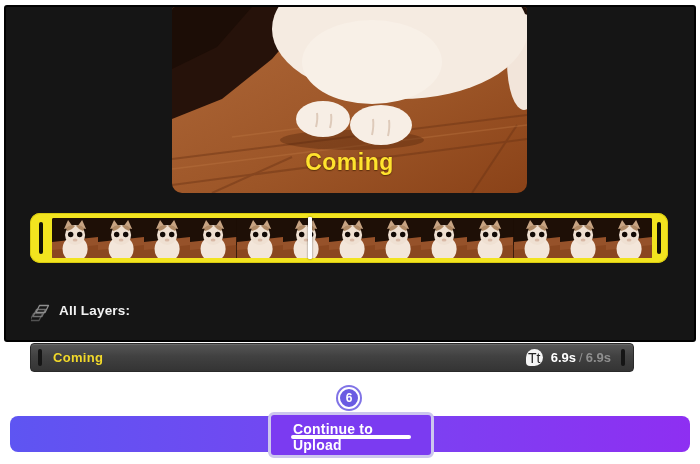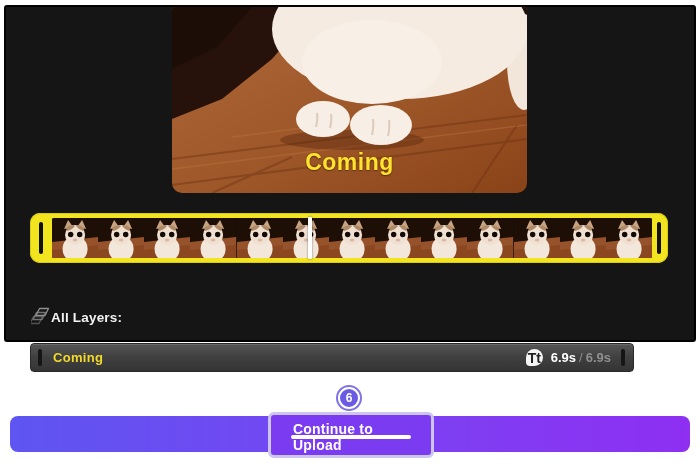--- a/index.html
+++ b/index.html
@@ -24,35 +24,35 @@
   .trim-handle.left  { left:9px; }
   .trim-handle.right { right:7px; }
   .frames { position:absolute; left:22px; top:5px; width:600px; height:40px;
     display:flex; overflow:hidden; border-radius:2px; background:#1d0e05; }
   .frames svg { flex:1 0 auto; width:46.15px; height:40px; }
   .playhead { position:absolute; left:278px; top:4px; width:4px; height:42px;
     background:#ffffff; border-radius:1px; box-shadow:0 0 2px rgba(0,0,0,.6); }
 
   
   .layers-header { position:absolute; left:25px; top:296px; height:22px;
-    display:flex; align-items:flex-end; }
+    display:flex; align-items:flex-start; gap:8px; }
   .layers-header .hdr-text { color:#f2f2f2; font-size:13.5px; font-weight:bold;
     letter-spacing:.2px; }
   .layer-row { position:absolute; left:24px; top:336px; width:604px; height:29px;
     border-radius:4px; border:1px solid #2a2a2a;
     background:linear-gradient(180deg,#565656 0%,#414141 45%,#343434 100%);
     box-shadow:inset 0 1px 0 rgba(255,255,255,.12);
     display:flex; align-items:center; }
   .row-handle { width:4px; height:17px; background:#151515; border-radius:2px; }
   .row-handle.l { margin-left:7px; }
   .row-handle.r { margin-right:8px; margin-left:10px; }
   .layer-label { margin-left:11px; color:#f2d92a; font-size:13px; font-weight:bold;
     letter-spacing:.3px; flex:1 1 auto; }
   .type-badge { width:17px; height:17px; border-radius:50% 50% 50% 4px;
-    background:#f5f5f5; color:#222; font-size:14px; font-weight:bold;
+    background:#f5f5f5; color:#222; font-size:14px; font-weight:normal;
     display:flex; align-items:center; justify-content:center; margin-right:8px; }
   .dur-cur { color:#ffffff; font-size:13px; font-weight:bold; }
   .dur-sep { color:#8f8f8f; font-size:13px; margin:0 3px; }
   .dur-tot { color:#8f8f8f; font-size:13px; font-weight:bold; }
   .chevron { position:absolute; left:642px; top:344px; width:22px; height:14px;
     cursor:pointer; }
 
   
   .step-badge { position:absolute; left:332px; top:380px; width:22px; height:22px;
     border-radius:50%; background:#6a5be2; border:2px solid #ffffff;

